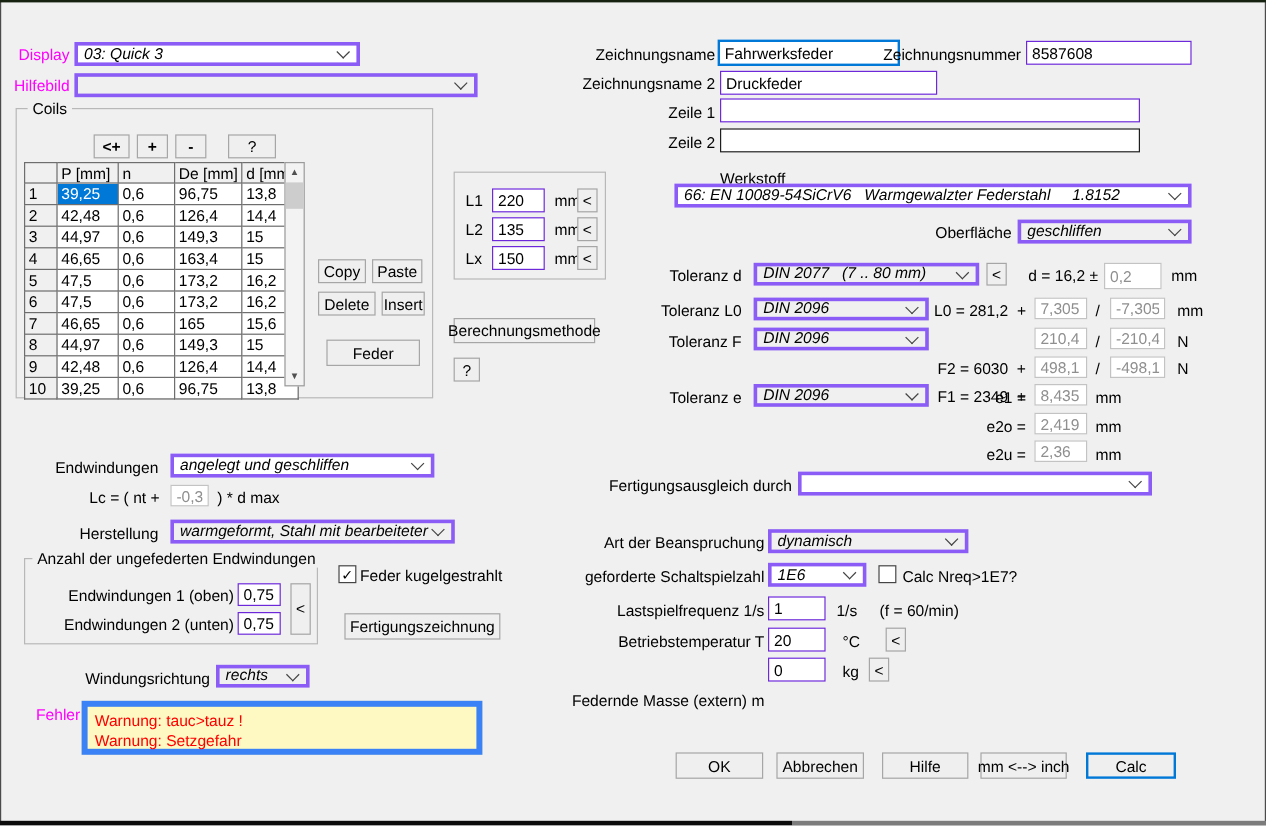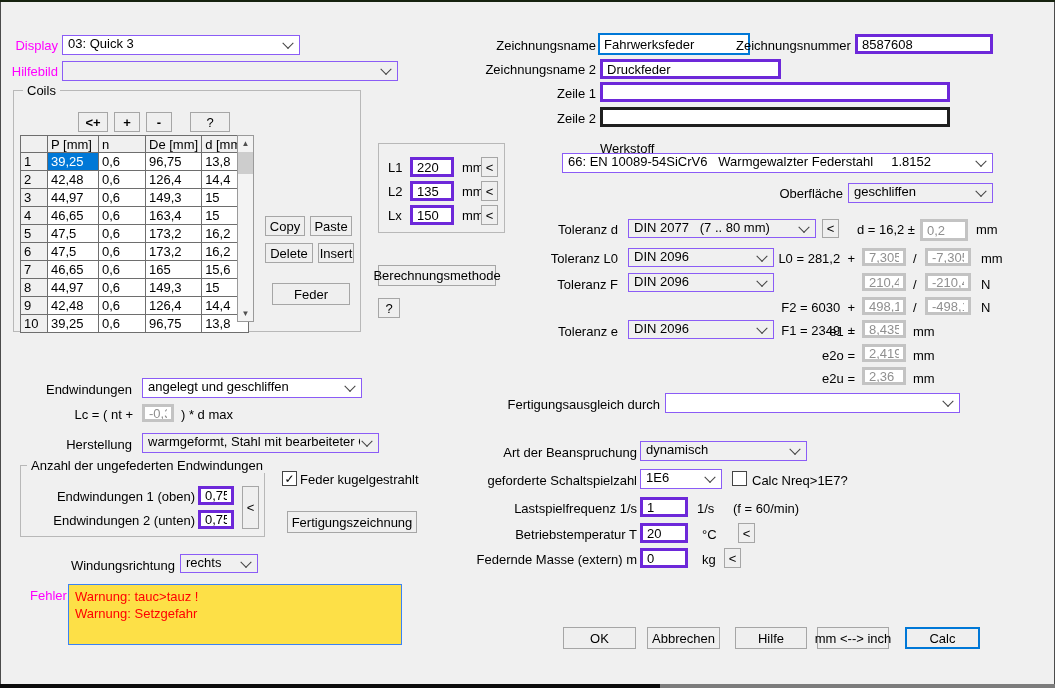--- a/index.html
+++ b/index.html
@@ -10,46 +10,46 @@
   }
   .strip-top{position:absolute;left:0;top:0;width:1055px;height:2px;background:#16220f;}
   .strip-bottom-l{position:absolute;left:0;top:684px;width:660px;height:4px;background:#0b0b0b;}
   .strip-bottom-r{position:absolute;left:660px;top:684px;width:395px;height:4px;background:#7c7c7c;}
   .titlebar{position:absolute;left:1px;top:2px;width:1053px;height:26px;background:#ffffff;}
   .title{position:absolute;left:13px;top:5px;white-space:pre;}
   .close{position:absolute;right:0;top:0;width:46px;height:26px;display:flex;align-items:center;justify-content:center;font-size:15px;color:#222;}
   .lbl{position:absolute;white-space:pre;line-height:15px;}
   .rt{text-align:right;}
   .mag{color:#ff00ff;}
-  .combo{position:absolute;background:#fff;border:1px solid #8b5cf6;box-sizing:border-box;height:20px;display:flex;align-items:flex-start;padding:0 18px 0 5px;}
+  .combo{position:absolute;background:#fff;border:3px solid #8b5cf6;box-sizing:border-box;height:20px;display:flex;align-items:flex-end;padding:0 18px 0 5px;font-style:italic;}
   .combo.gray{background:#f0f0f0;}
   .combo .val{white-space:pre;overflow:hidden;flex:1;}
   .chev{position:absolute;right:7px;top:50%;width:7px;height:7px;border-right:1px solid #444;border-bottom:1px solid #444;transform:translateY(-72%) rotate(45deg);}
-  .txt{position:absolute;background:#fff;border:3px solid #6d28d9;font-family:"Liberation Sans",sans-serif;font-size:13px;color:#000;padding:0 4px;box-sizing:border-box;height:20px;outline:none;}
+  .txt{position:absolute;background:#fff;border:1px solid #6d28d9;font-family:"Liberation Sans",sans-serif;font-size:13px;color:#000;padding:0 4px;box-sizing:border-box;height:20px;outline:none;}
   .txt.dis{color:#8f8f8f;border-color:#c3c3c3;}
   .txt.focus{border:2px solid #0078d7;}
   .txt.dark{border-color:#1f1f1f;}
   .btn{position:absolute;background:#efefef;border:1px solid #a6a6a6;box-sizing:border-box;display:flex;align-items:center;justify-content:center;white-space:pre;cursor:default;}
   .btn.bold{font-weight:bold;}
   .btn.primary{border:2px solid #0078d7;}
   .grp{position:absolute;border:1px solid #b8b8b8;box-sizing:border-box;}
   .grp-lbl{position:absolute;top:-8px;background:#f0f0f0;padding:0 4px;white-space:pre;}
   .cb{position:absolute;width:13px;height:13px;border:1px solid #444;background:#fff;box-sizing:content-box;display:flex;align-items:center;justify-content:center;font-size:12px;line-height:1;color:#000;}
   table.coils{position:absolute;left:20px;top:135px;border-collapse:collapse;table-layout:fixed;font-size:13px;}
   table.coils th,table.coils td{border:1px solid #6e6e6e;height:17px;padding:0 3px;font-weight:normal;text-align:left;overflow:hidden;white-space:pre;}
   table.coils thead th{background:#f0f0f0;height:16px;}
   table.coils tbody th{background:#f0f0f0;}
   table.coils tbody td{background:#ffffff;}
   table.coils td.sel{background:#0078d7;color:#fff;}
   .scrollbar{position:absolute;left:237px;top:135px;width:17px;height:187px;background:#f3f3f3;border:1px solid #9a9a9a;box-sizing:border-box;}
   .sb-arrow{position:absolute;left:0;width:15px;height:15px;display:flex;align-items:center;justify-content:center;font-size:8px;color:#505050;}
   .sb-up{top:0;}
   .sb-down{bottom:0;}
   .sb-thumb{position:absolute;left:0;top:16px;width:15px;height:22px;background:#cdcdcd;}
-  .errbox{position:absolute;left:68px;top:584px;width:334px;height:61px;background:#fde047;border:1px solid #3b82f6;box-sizing:border-box;color:#ff0000;padding:3px 6px;line-height:17px;white-space:pre;}
+  .errbox{position:absolute;left:68px;top:584px;width:334px;height:45px;background:#fef9c3;border:5px solid #3b82f6;box-sizing:border-box;color:#ff0000;padding:3px 6px;line-height:17px;white-space:pre;}
 </style>
 </head>
 <body>
 
 <div class="dialog">
   <div class="strip-top"></div>
 
 
   <div class="lbl mag rt" style="left:13px;top:38px;width:45px;">Display</div>
   <div class="combo" style="left:62px;top:35px;width:238px;">
@@ -282,21 +282,21 @@
   <span class="cb" style="left:732px;top:471px;"></span>
   <div class="lbl" style="left:752px;top:473px;">Calc Nreq&gt;1E7?</div>
   <div class="lbl rt" style="left:487px;top:501px;width:150px;">Lastspielfrequenz 1/s</div>
   <input class="txt" style="left: 640px; top: 497px; width: 48px;" value="1">
   <div class="lbl" style="left:697px;top:501px;">1/s</div>
   <div class="lbl" style="left:733px;top:501px;">(f = 60/min)</div>
   <div class="lbl rt" style="left:487px;top:527px;width:150px;">Betriebstemperatur T</div>
   <input class="txt" style="left: 640px; top: 523px; width: 48px;" value="20">
   <div class="lbl" style="left:702px;top:527px;">°C</div>
   <div class="btn" style="left:738px;top:523px;width:17px;height:20px;">&lt;</div>
-  <div class="lbl rt" style="left:467px;top:552px;width:170px;">Federnde Masse (extern) m</div>
+  <div class="lbl rt" style="left:467px;top:576px;width:170px;">Federnde Masse (extern) m</div>
   <input class="txt" style="left: 640px; top: 548px; width: 48px;" value="0">
   <div class="lbl" style="left:702px;top:552px;">kg</div>
   <div class="btn" style="left:724px;top:548px;width:17px;height:20px;">&lt;</div>
 
   <div class="lbl rt" style="left:44px;top:382px;width:88px;">Endwindungen</div>
   <div class="combo" style="left:142px;top:378px;width:220px;">
     <span class="val">angelegt und geschliffen</span>
     <span class="chev"></span>
   </div>
   <div class="lbl rt" style="left:73px;top:407px;width:60px;">Lc = ( nt +</div>

